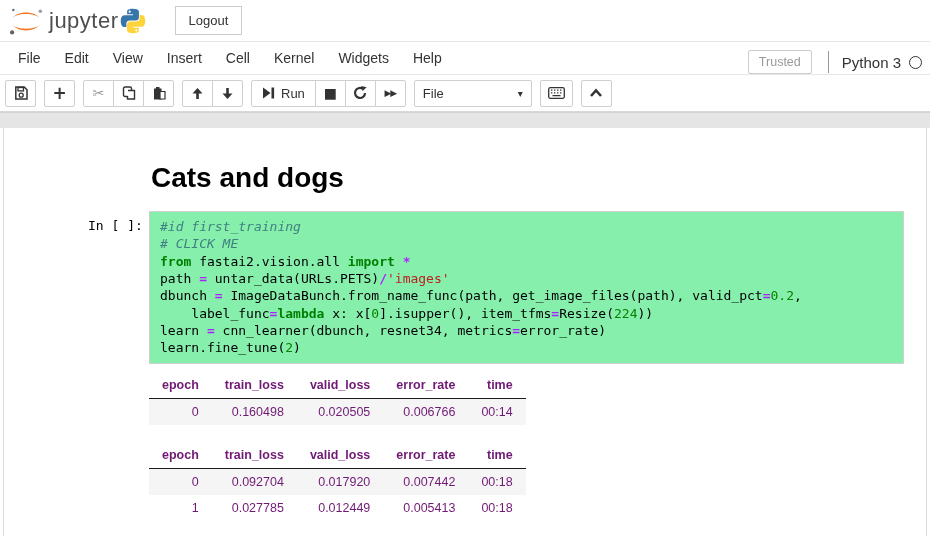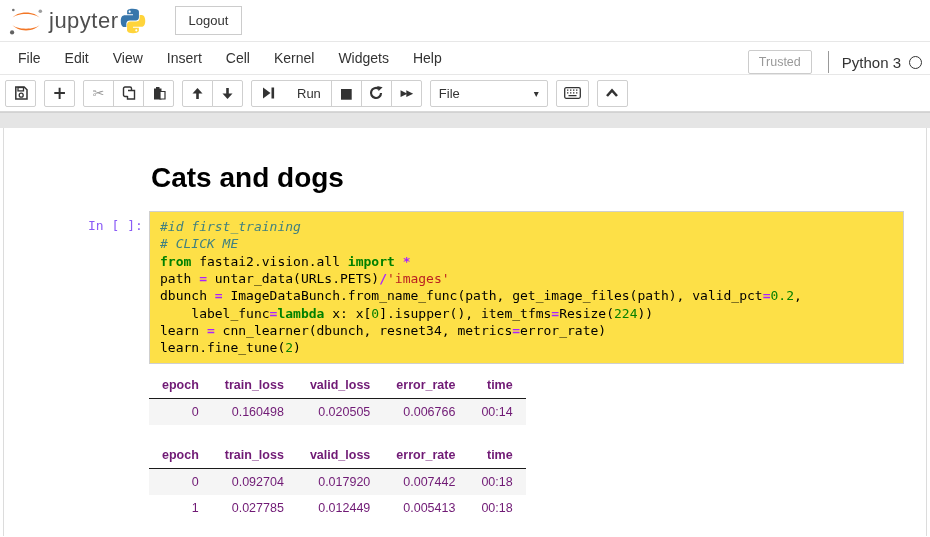--- a/index.html
+++ b/index.html
@@ -41,37 +41,37 @@
     align-items: center; justify-content: center; color: #333; cursor: pointer;
     font-size: 13px; }
   .btn-group .tbtn:not(:first-child) { margin-left: -1px;
     border-top-left-radius: 0; border-bottom-left-radius: 0; }
   .btn-group .tbtn:not(:last-child) { border-top-right-radius: 0; border-bottom-right-radius: 0; }
   .glyph { font-family: "DejaVu Sans", sans-serif; font-size: 13px; line-height: 1; }
   .glyph-add { font-size: 17px; font-weight: bold; }
   .glyph-cut { font-size: 14px; color: #9a9a9a; }
   .glyph-stop { font-size: 14px; }
   .glyph-ff { font-size: 9px; letter-spacing: -1px; }
-  .run-btn { gap: 22px; padding: 0 10px; text-align: center; }
+  .run-btn { gap: 6px; padding: 0 10px; text-align: center; }
   .cell-type-select { width: 118px; height: 27px; border: 1px solid #cfcfcf;
     border-radius: 2px; display: flex; align-items: center; justify-content: space-between;
     padding: 0 8px; font-size: 13px; color: #333; background: #fff; cursor: pointer; }
   .caret { font-family: "DejaVu Sans", sans-serif; font-size: 10px; color: #333; }
 
   
   .site-band { height: 16px; background: #e5e5e5; border-top: 1px solid #d2d2d2; }
   .notebook { margin: 0 3px; background: #fff; border-left: 1px solid #dcdcdc;
     border-right: 1px solid #dcdcdc; height: 408px; padding-top: 34px; overflow: hidden; }
 
   .cell { display: flex; padding-left: 84px; padding-right: 22px; }
   .prompt { flex: 0 0 61px; font-family: "DejaVu Sans Mono", monospace;
-    font-size: 13px; color: #8b5cf6; padding-top: 7px; white-space: pre; }
+    font-size: 13px; color: #000000; padding-top: 7px; white-space: pre; }
   .md-heading { font-size: 28px; font-weight: bold; color: #000; margin: 0 0 17px 2px;
     line-height: 1.15; }
-  .input-area { flex: 1; border: 1px solid #cfcfcf; background: #fde047;
+  .input-area { flex: 1; border: 1px solid #cfcfcf; background: #86efac;
     padding: 6px 10px; font-family: "DejaVu Sans Mono", monospace; font-size: 13px;
     line-height: 17.3px; color: #000; cursor: text; }
   .code-line { white-space: pre; }
   .tok-com { color: #408080; font-style: italic; }
   .tok-kw  { color: #008000; font-weight: bold; }
   .tok-op  { color: #AA22FF; font-weight: bold; }
   .tok-str { color: #BA2121; }
   .tok-num { color: #088000; }
 
   .output-area { margin: 8px 0 0 145px; }

